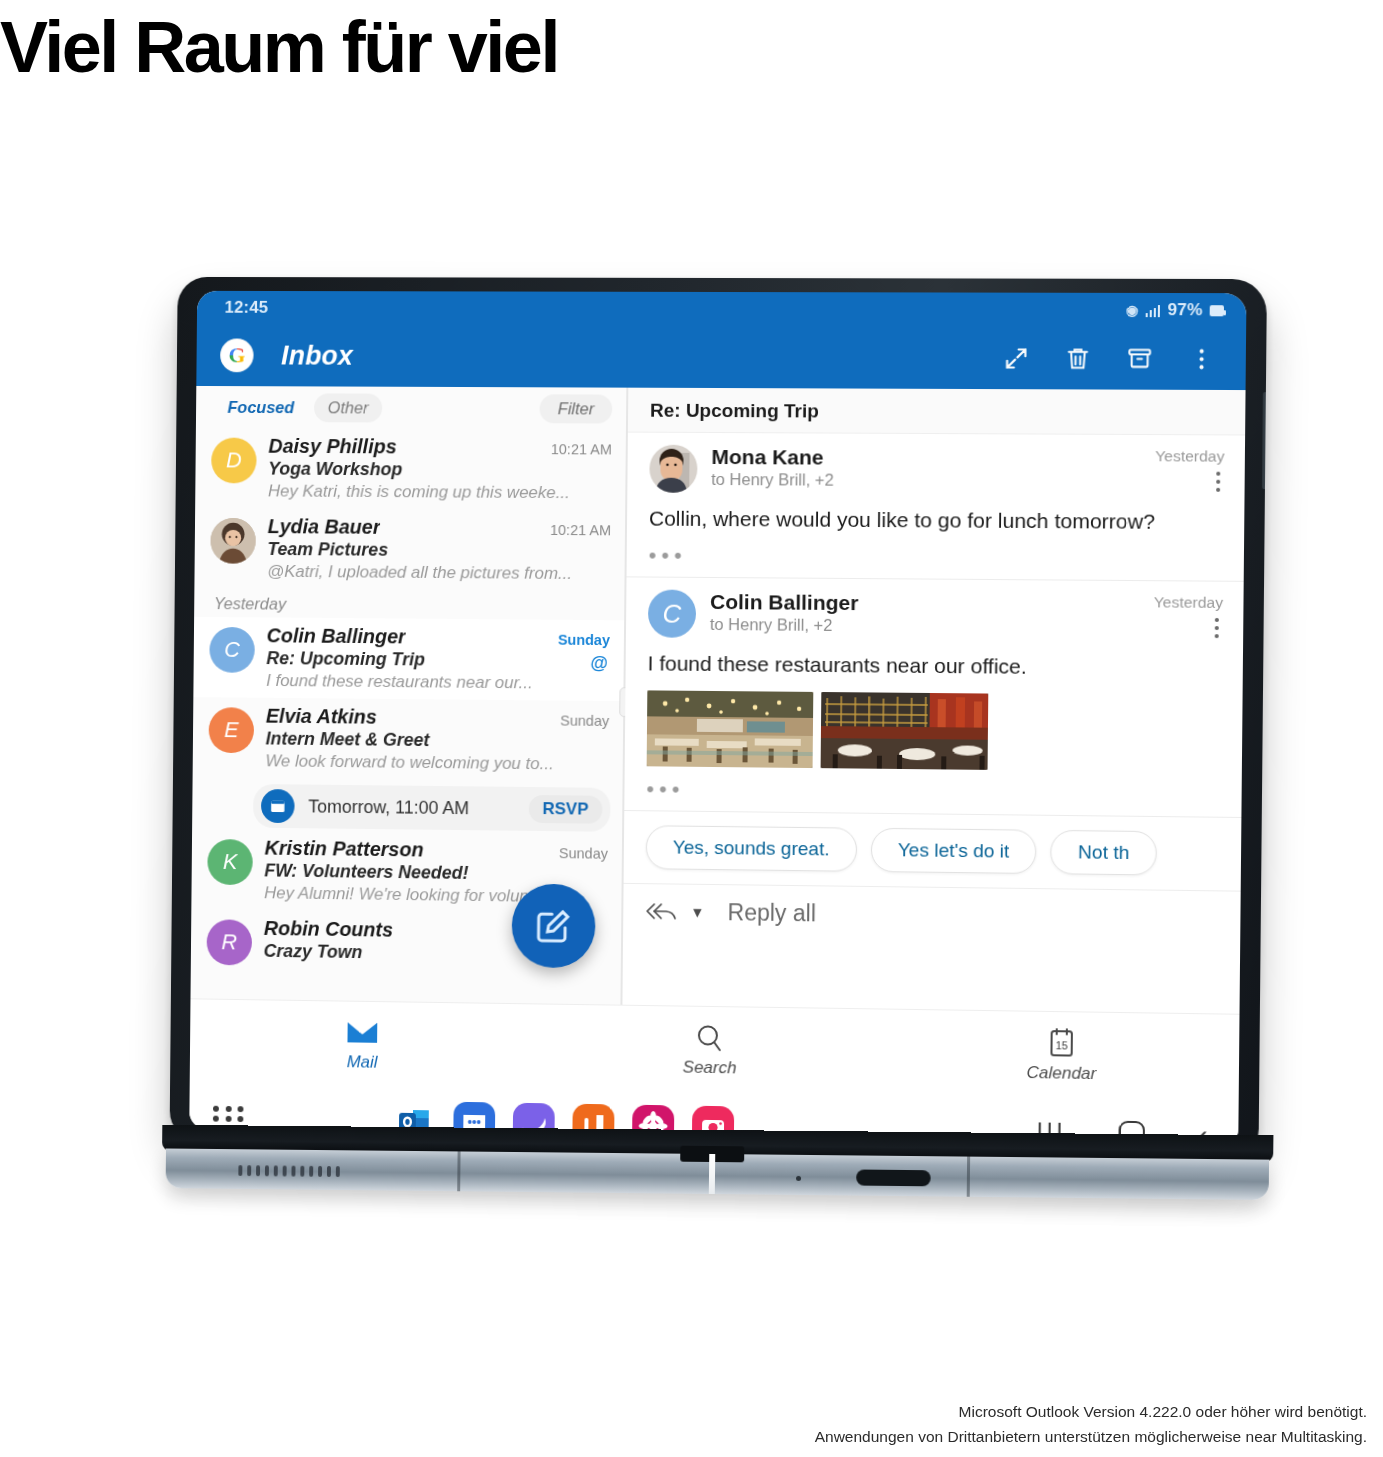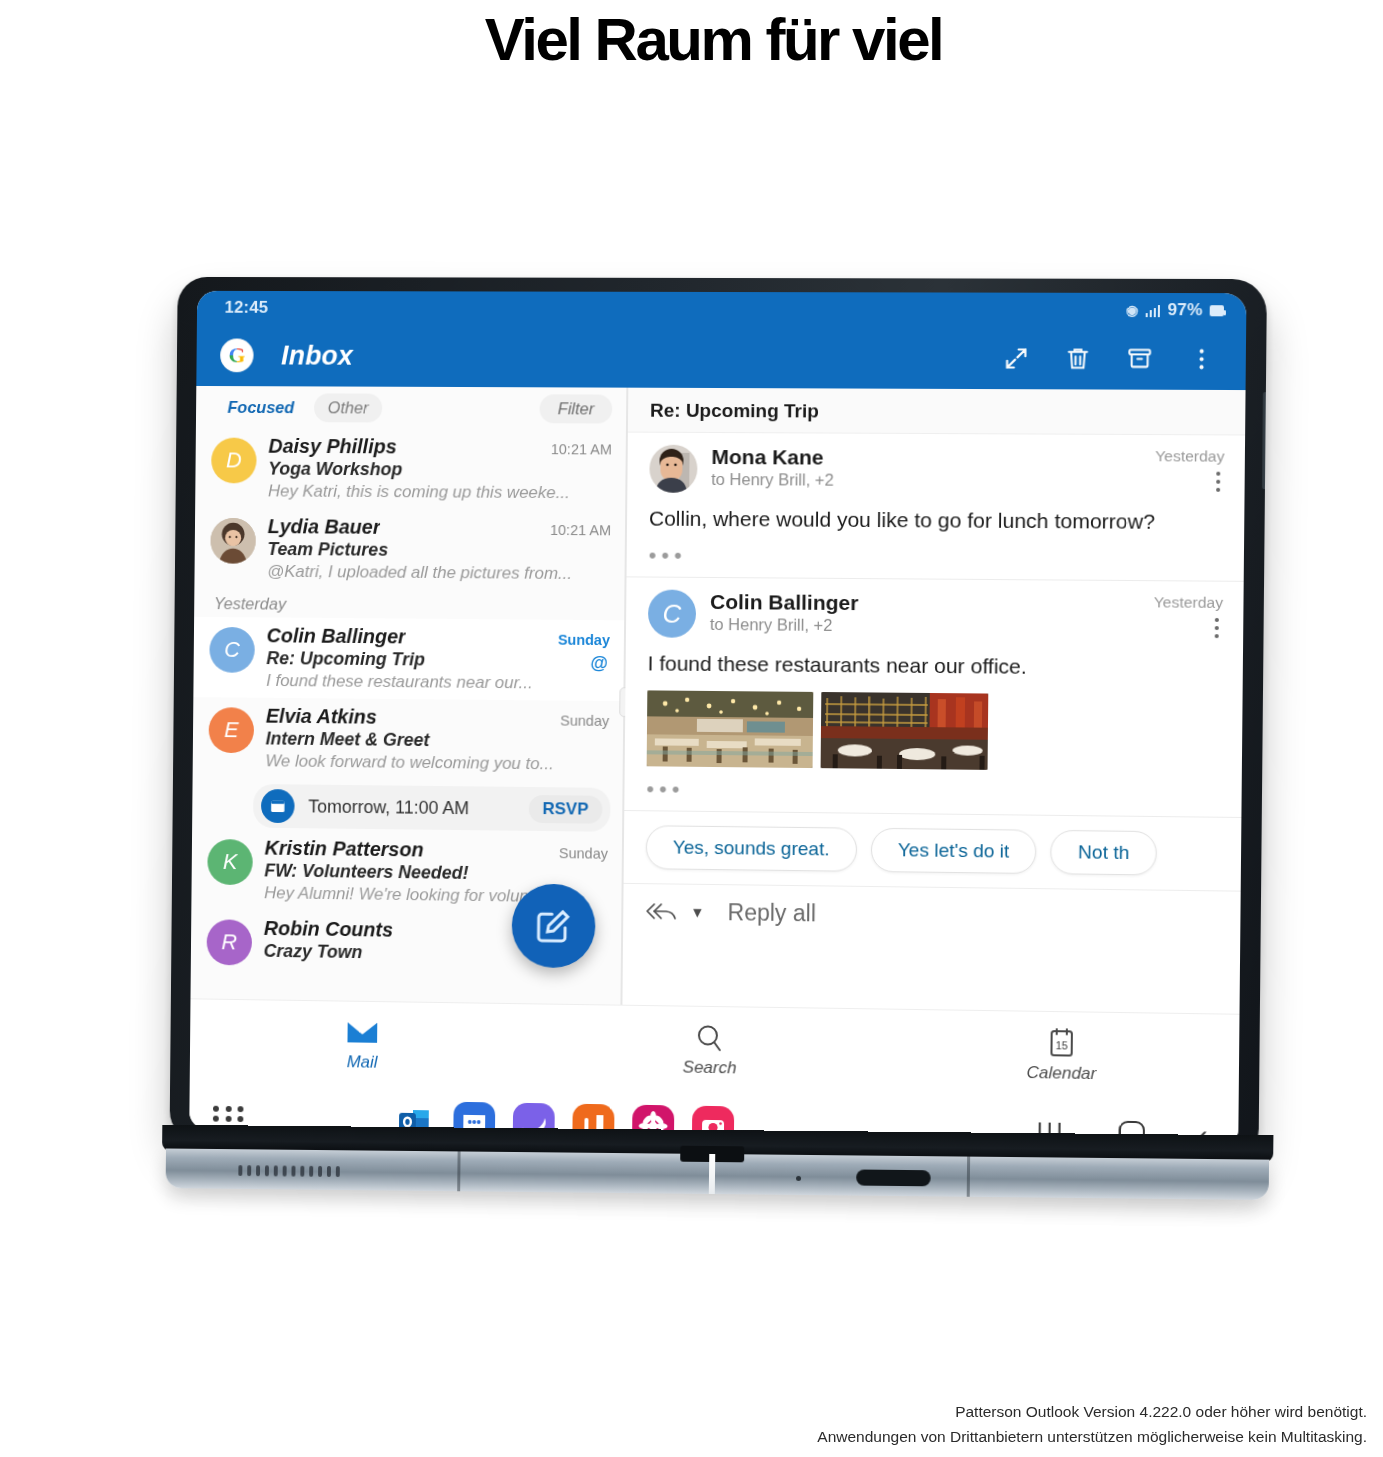--- a/index.html
+++ b/index.html
@@ -8,28 +8,26 @@
     width: 1383px; height: 1457px;
     background: #ffffff;
     font-family: "Liberation Sans", sans-serif;
     overflow: hidden;
   }
   .page { position: relative; width: 1383px; height: 1457px; background:#fff; }
 
   
   .headline {
     position: absolute; left: 0; top: 2px; width: 1383px;
-    text-align: center;
     font-family: "Liberation Sans", sans-serif;
     font-weight: 700;
-    font-size: 60px;
+    font-size: 72px;
     line-height: 1.26;
     letter-spacing: -2.5px;
     color: #000;
-    padding-left: 44px;
   }
   .headline .l1 { display:block; }
   .headline .l2 { display:block; }
 
   
   .device-wrap {
     position: absolute;
     left: 150px; top: 272px;
     width: 1130px; height: 990px;
   }
@@ -722,17 +720,17 @@
           <i></i>
           <i></i>
           <i></i>
       </div>
       <div class="mic"></div>
       <div class="usbc"></div>
     </div>
   </div>
 
   <div class="footnote">
-    <div>Patterson Outlook Version 4.222.0 oder höher wird benötigt.</div>
-    <div>Anwendungen von Drittanbietern unterstützen möglicherweise kein Multitasking.</div>
+    <div>Microsoft Outlook Version 4.222.0 oder höher wird benötigt.</div>
+    <div>Anwendungen von Drittanbietern unterstützen möglicherweise near Multitasking.</div>
   </div>
 
 </div>
 
 </body></html>

